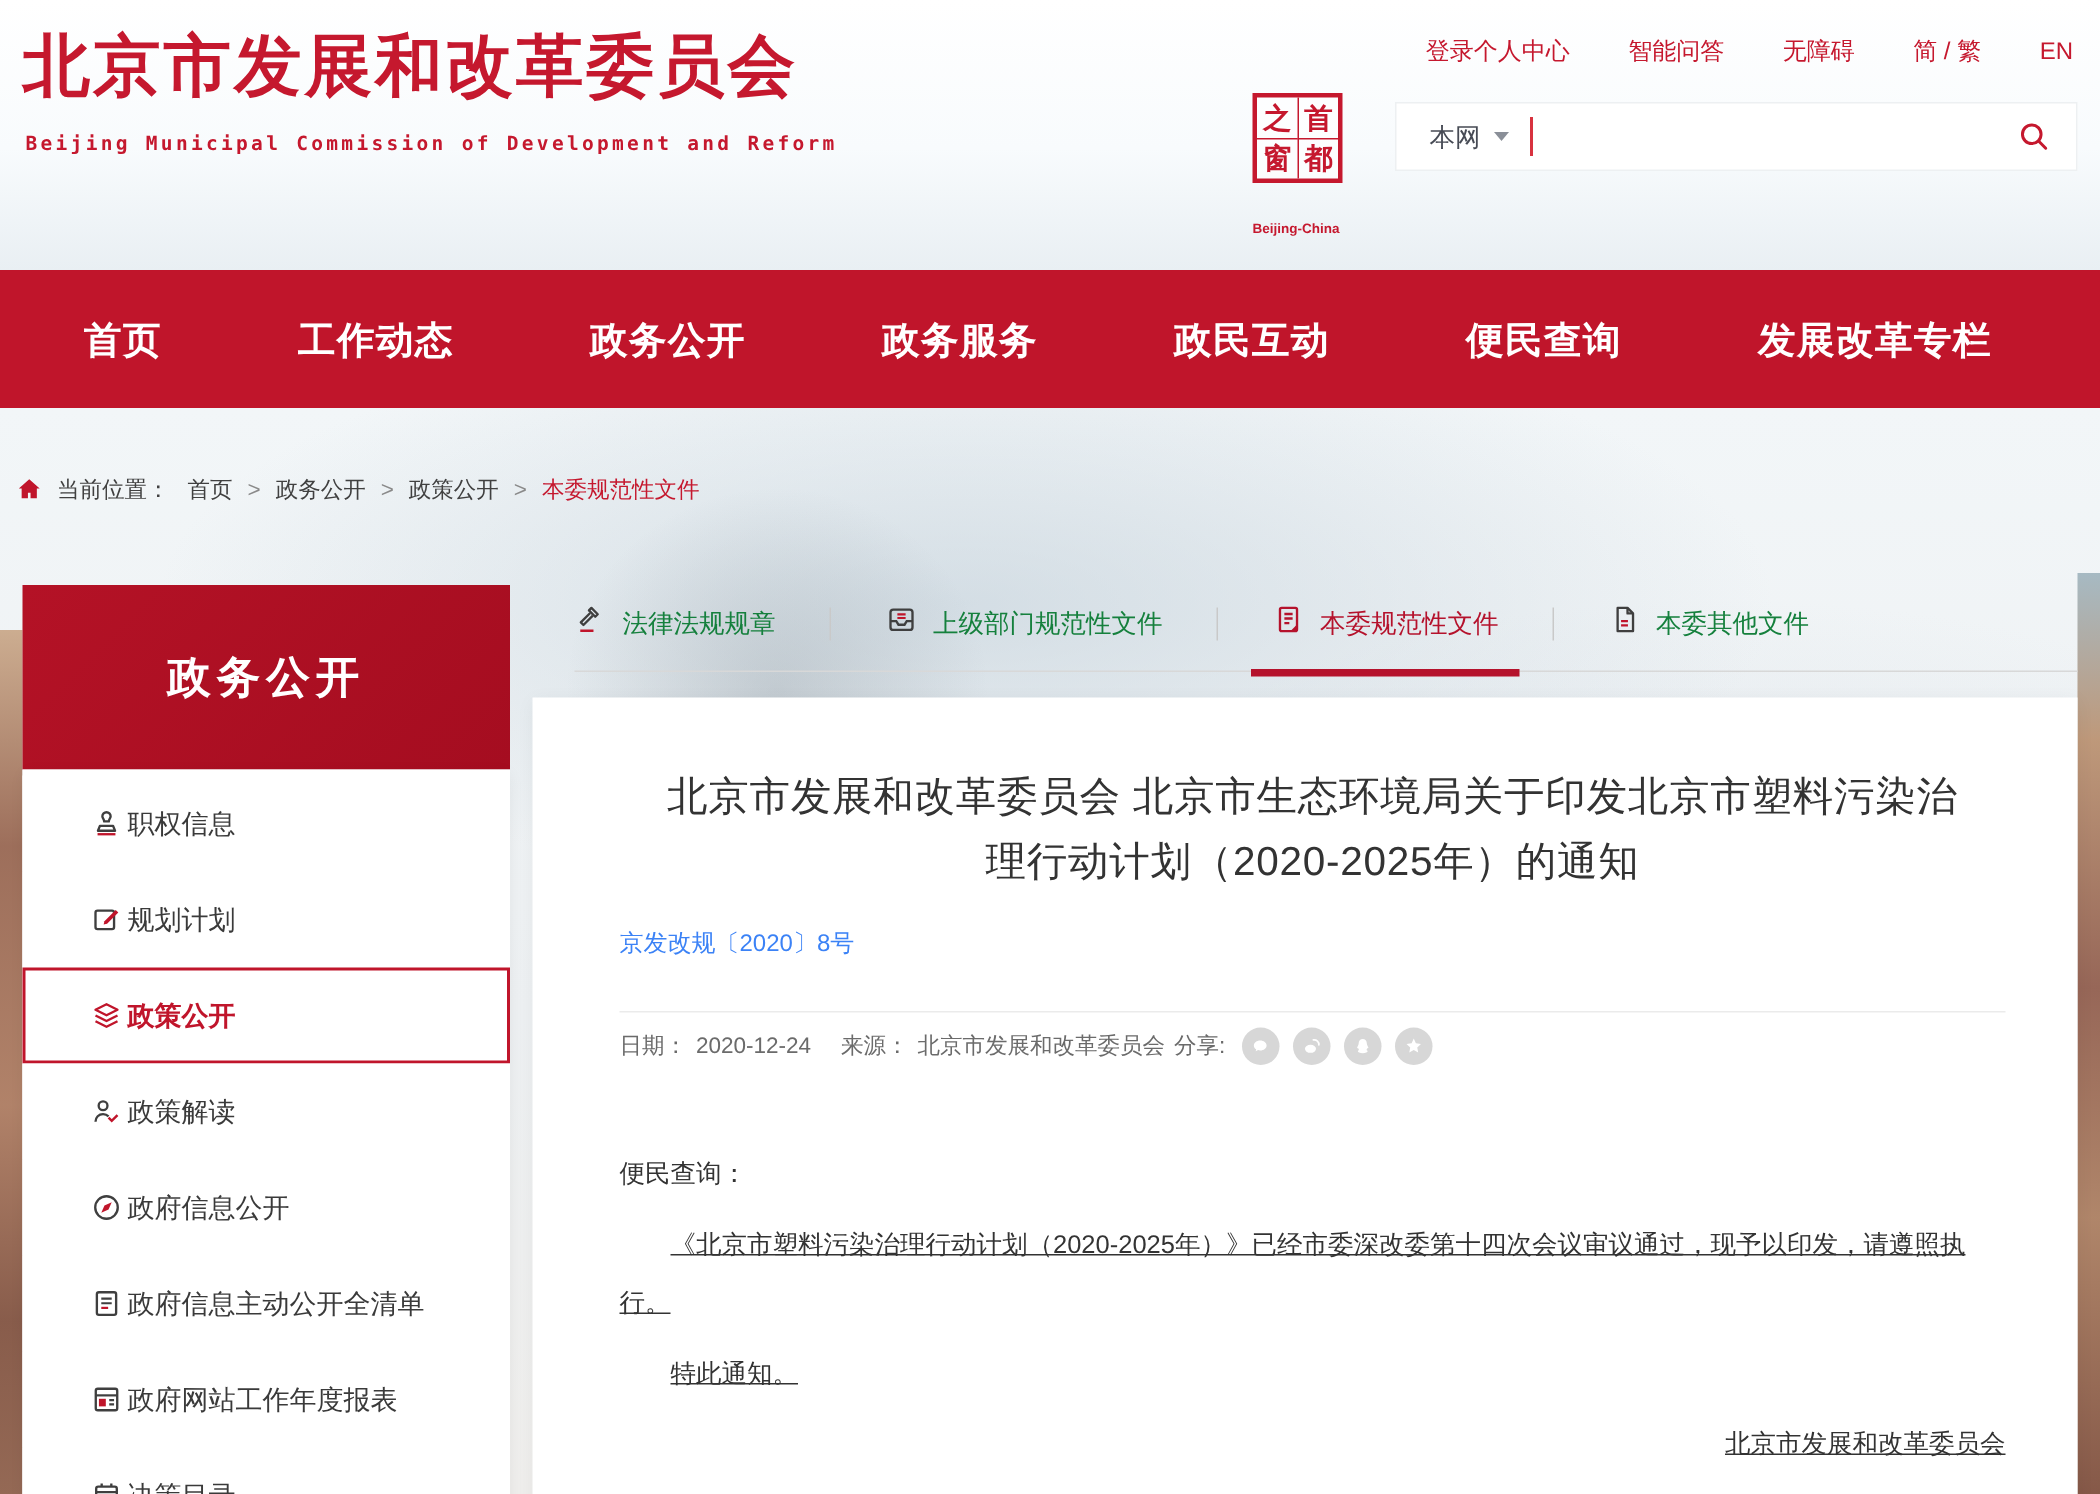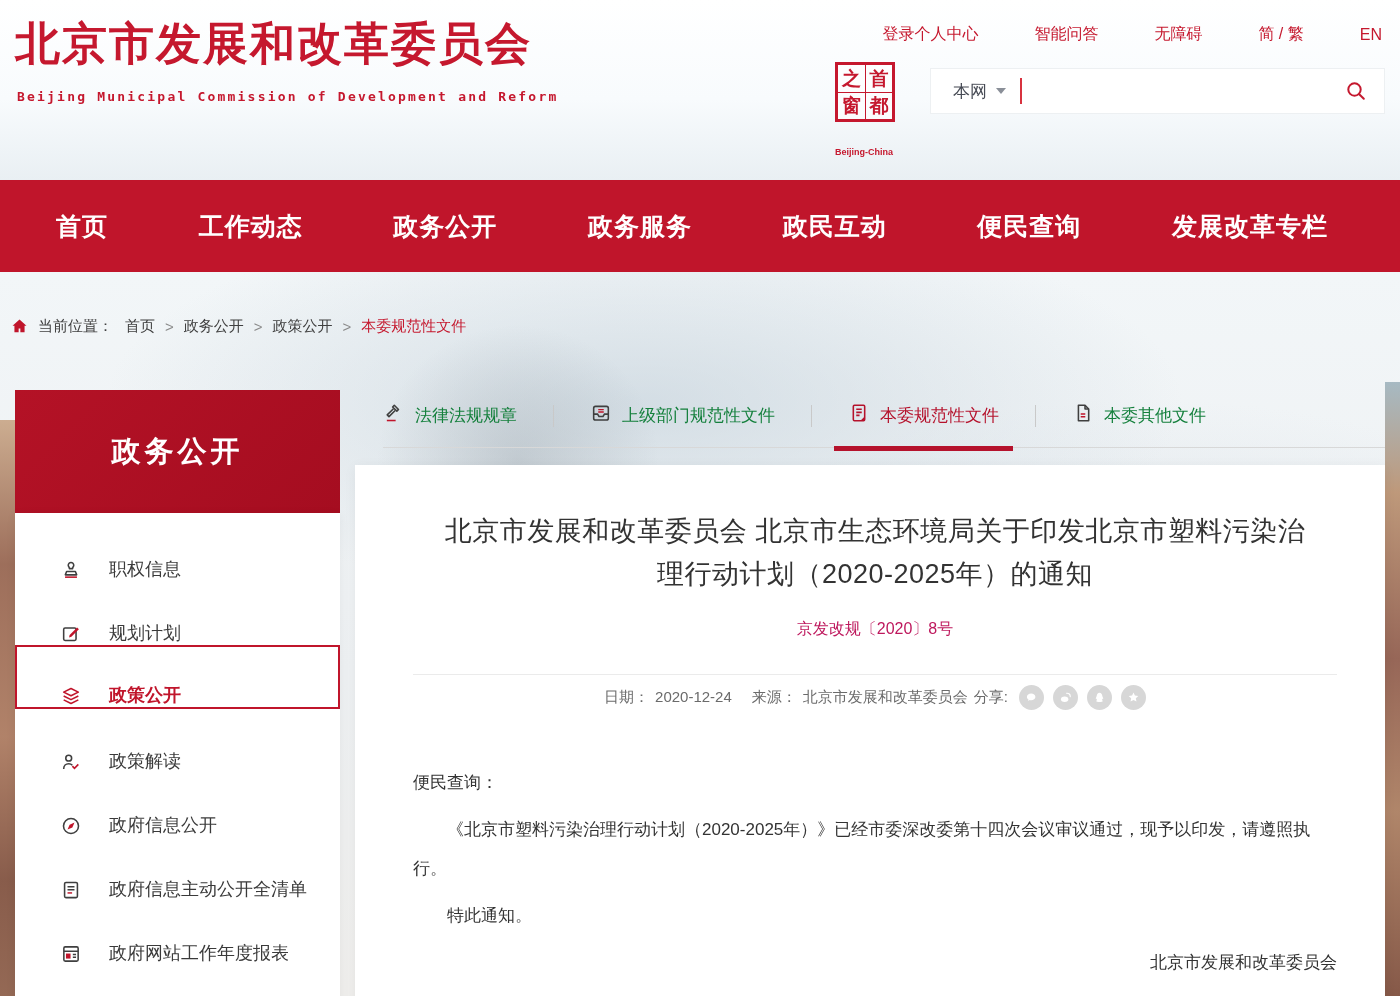--- a/index.html
+++ b/index.html
@@ -18,21 +18,21 @@
     background:linear-gradient(180deg,#c8a585,#94604a 25%,#aa765a 55%,#7d4c39 80%,#8a5a44);}
   .edge-strip.right{right:0;top:382px;
     background:linear-gradient(180deg,#9eb3bd,#b98f6d 18%,#8e5847 45%,#a97a5b 70%,#7a4836);}
 
   
   .site-header{position:absolute;top:0;left:0;right:0;height:180px;z-index:2;
     background:linear-gradient(180deg,#ffffff 0%,#f8fbfd 55%,#e9eff3 100%);}
   .logo-cn{position:absolute;left:15px;top:14px;font-size:45px;font-weight:700;color:#c5182e;letter-spacing:2px;}
   .logo-en{position:absolute;left:17px;top:89px;font-size:13px;font-weight:700;color:#c5182e;
     letter-spacing:2.2px;font-family:"DejaVu Sans Mono",monospace;}
-  .top-links{position:absolute;top:24px;right:18px;display:flex;align-items:center;gap:56px;}
+  .top-links{position:absolute;top:24px;right:18px;display:flex;align-items:center;gap:39px;}
   .top-links a{font-size:16px;color:#c5182e;text-decoration:none;cursor:pointer;}
   .seal{position:absolute;left:835px;top:62px;width:54px;height:54px;border:3px solid #c5182e;
     display:grid;grid-template-columns:1fr 1fr;grid-template-rows:1fr 1fr;background:rgba(255,255,255,.6);cursor:pointer;}
   .seal span{display:flex;align-items:center;justify-content:center;font-size:19px;font-weight:700;
     color:#c5182e;font-family:"DejaVu Serif",serif;}
   .seal span:nth-child(2),.seal span:nth-child(4){border-left:1px solid #c5182e;}
   .seal span:nth-child(3),.seal span:nth-child(4){border-top:1px solid #c5182e;}
   .seal-caption{position:absolute;left:822px;top:124px;width:84px;text-align:center;
     font-size:9px;font-weight:700;color:#c5182e;margin-top:23px;}
   .search-bar{position:absolute;left:930px;top:68px;width:455px;height:46px;background:#fff;
@@ -57,52 +57,52 @@
   .breadcrumb a{color:#404040;text-decoration:none;cursor:pointer;}
   .breadcrumb .sep{margin:0 10px;color:#8a8a8a;}
   .breadcrumb a.current{color:#c5182e;}
 
   
   .sidebar{position:absolute;left:15px;top:390px;width:325px;z-index:2;}
   .sidebar-head{height:123px;display:flex;align-items:center;justify-content:center;
     background:linear-gradient(135deg,#b41226 0%,#a50d20 100%);color:#fff;font-size:29px;
     font-weight:700;letter-spacing:4px;}
   .sidebar-list{background:#fff;box-shadow:0 2px 10px rgba(0,0,0,.06);padding:4px 0 0;}
-  .sb-item{box-sizing:border-box;height:64px;display:flex;align-items:flex-end;gap:27px;
+  .sb-item{box-sizing:border-box;height:64px;display:flex;align-items:center;gap:3px;
     padding-left:45px;font-size:18px;color:#3a3a3a;cursor:pointer;background:#fff;}
   .sb-item .ico{display:flex;align-items:center;}
   .sb-item.active{border:2px solid #c0152b;padding-left:43px;color:#c0152b;font-weight:700;}
 
   
   .content{position:absolute;left:355px;top:402px;width:1030px;z-index:2;}
   .tabs{margin-left:28px;display:flex;align-items:center;padding-bottom:18px;
     border-bottom:1px solid #d8d8d8;}
   .tab{display:flex;align-items:center;gap:10px;font-size:17px;color:#15803d;cursor:pointer;position:relative;}
   .tab.active{color:#b5122c;}
   .tab.active::after{content:"";position:absolute;left:-14px;right:-14px;bottom:-22px;height:5px;background:#b5122c;}
   .tab-divider{width:1px;height:22px;background:#c9c9c9;margin:0 36px;}
 
   .panel{margin-top:17px;width:1030px;box-sizing:border-box;background:#fff;
     padding:45px 48px 80px 58px;box-shadow:0 2px 12px rgba(0,0,0,.05);}
   .article-title{font-size:27px;font-weight:400;color:#333;text-align:center;line-height:1.6;
     max-width:880px;margin:0 auto;letter-spacing:.5px;}
-  .doc-num{margin-top:23px;text-align:center;font-size:16px;color:#be185d;}
+  .doc-num{margin-top:23px;font-size:16px;color:#3b82f6;}
   .meta-divider{margin-top:34px;height:1px;background:#ebebeb;}
-  .meta-row{margin-top:10px;display:flex;justify-content:center;align-items:center;
+  .meta-row{margin-top:10px;display:flex;justify-content:flex-start;align-items:center;
     font-size:15px;color:#6b6b6b;}
   .meta-left span{margin-right:6px;}
   .meta-left .date-value{margin-right:20px;}
   .share{display:flex;align-items:center;gap:9px;}
   .share-label{margin-right:2px;}
   .share-btn{width:25px;height:25px;border-radius:50%;background:#d7d7d7;border:none;padding:0;
     display:flex;align-items:center;justify-content:center;cursor:pointer;}
 
   .article-body{margin-top:54px;font-size:17px;color:#333;line-height:2.24;}
   .article-body p{margin:0;}
-  .article-body p + p{margin-top:9px;}
+  .article-body p + p{margin-top:9px;text-decoration:underline;}
   .article-body .indent{text-indent:2em;}
   .article-body .signature{text-align:right;margin-top:9px;}
 </style>
 </head>
 <body>
 
 <div class="page">
   <div class="main-bg"></div>
   <div class="edge-strip left"></div>
   <div class="edge-strip right"></div>

